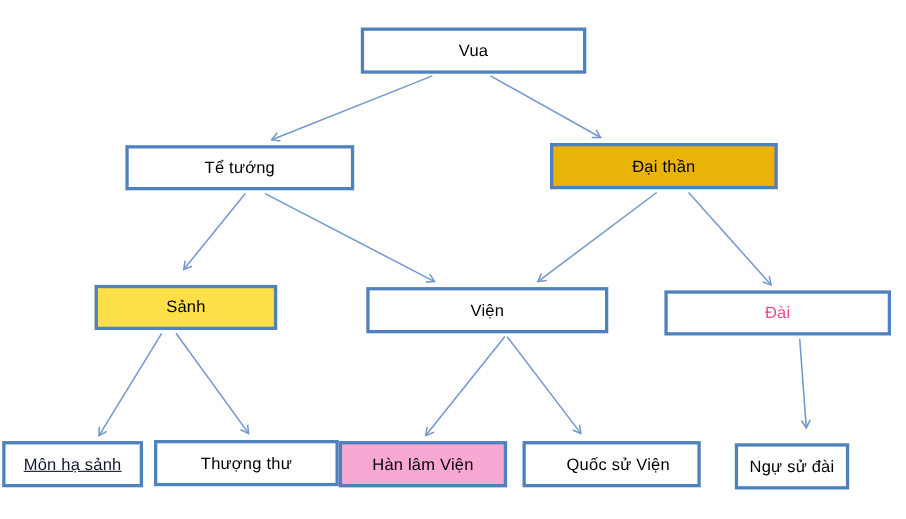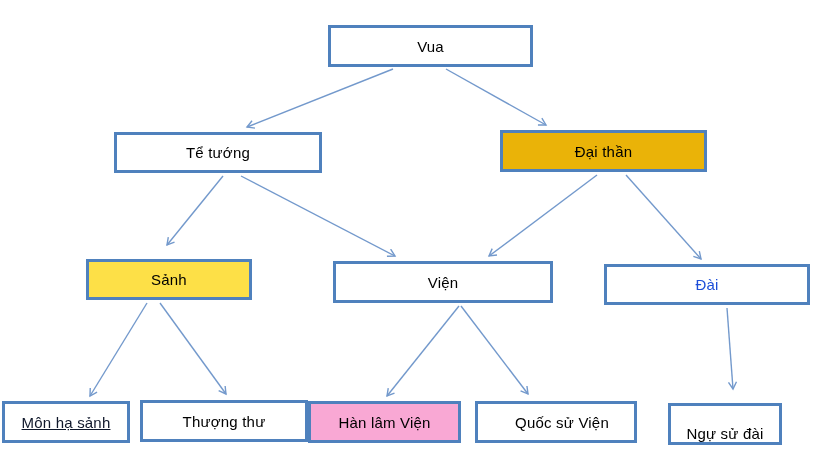--- a/index.html
+++ b/index.html
@@ -71,30 +71,30 @@
     <div class="node" style="left: 500px; top: 130px; width: 207px; height: 42px; border-color: rgb(79, 129, 189); background: #eab308;">
       <span style="color: rgb(0, 0, 0);">Đại thần</span>
     </div>
     <div class="node" style="left: 62px; top: 259px; width: 166px; height: 41px; border-color: rgb(79, 129, 189); background: #fde047; margin-left: 24px;">
       <span style="color: rgb(0, 0, 0);">Sảnh</span>
     </div>
     <div class="node" style="left: 333px; top: 261px; width: 220px; height: 42px; border-color: rgb(79, 129, 189); background: rgb(255, 255, 255);">
       <span style="color: rgb(0, 0, 0);">Viện</span>
     </div>
     <div class="node" style="left: 604px; top: 264px; width: 206px; height: 41px; border-color: rgb(79, 129, 189); background: rgb(255, 255, 255);">
-      <span style="color: #1d4ed8;">Đài</span>
+      <span style="color: #ec4899;">Đài</span>
     </div>
     <div class="node" style="left: 2px; top: 401px; width: 128px; height: 42px; border-color: rgb(79, 129, 189); background: rgb(255, 255, 255);">
       <span style="color: #0f172a; text-decoration: underline;">Môn hạ sảnh</span>
     </div>
     <div class="node" style="left: 140px; top: 400px; width: 168px; height: 42px; border-color: rgb(79, 129, 189); background: rgb(255, 255, 255);">
       <span style="color: rgb(0, 0, 0);">Thượng thư</span>
     </div>
     <div class="node" style="left: 308px; top: 401px; width: 153px; height: 42px; border-color: rgb(79, 129, 189); background: #f9a8d4;">
       <span style="color: rgb(0, 0, 0);">Hàn lâm Viện</span>
     </div>
     <div class="node" style="left: 475px; top: 401px; width: 162px; height: 42px; border-color: rgb(79, 129, 189); background: rgb(255, 255, 255);">
       <span style="color: rgb(0, 0, 0); margin-left: 12px;">Quốc sử Viện</span>
     </div>
-    <div class="node" style="left: 668px; top: 403px; width: 114px; height: 42px; border-color: rgb(79, 129, 189); background: rgb(255, 255, 255); align-items: flex-end;">
+    <div class="node" style="left: 668px; top: 403px; width: 104px; height: 42px; border-color: rgb(79, 129, 189); background: rgb(255, 255, 255);">
       <span style="color: rgb(0, 0, 0);">Ngự sử đài</span>
     </div>
   </div>
 
 </body></html>

